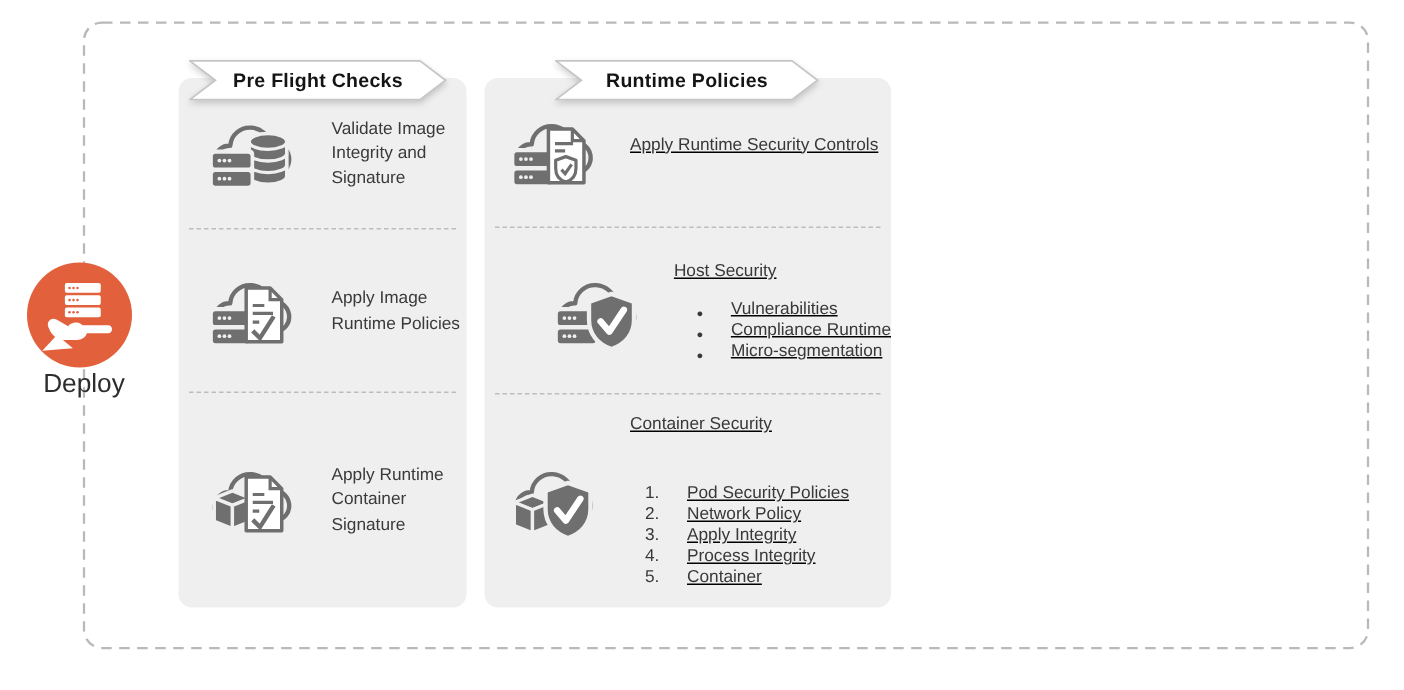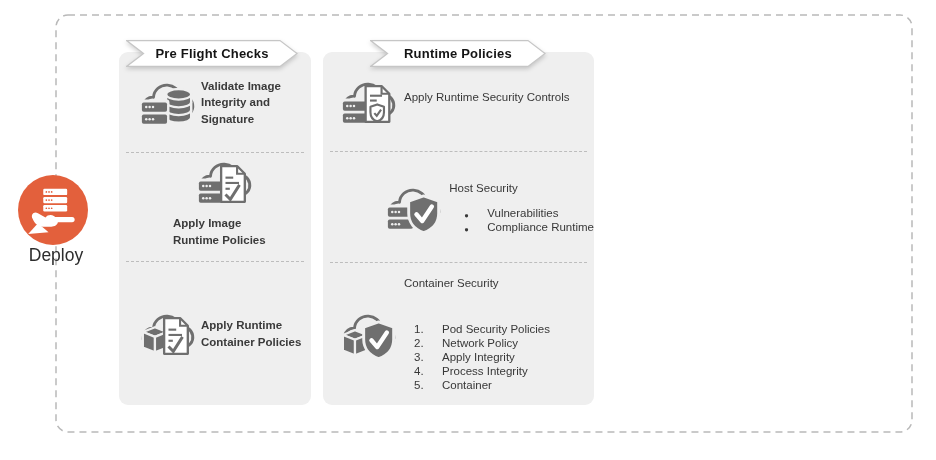--- a/index.html
+++ b/index.html
@@ -25,22 +25,22 @@
   .banner{position:absolute;top:40px;height:27px;}
   .banner.pre{left:126px;width:172px;}
   .banner.run{left:370px;width:176px;}
   .banner svg{position:absolute;left:0;top:0;filter:drop-shadow(0 2px 2px rgba(0,0,0,0.18));}
   .banner .blabel{
     position:absolute;left:0;top:0;width:100%;height:27px;line-height:27px;text-align:center;
     font-size:13px;font-weight:bold;color:#141414;letter-spacing:.2px;
   }
   
   .row{position:relative;display:flex;align-items:center;box-sizing:border-box;}
-  .panel.pre .row{padding-left:20px;gap:4px;font-weight:bold;}
-  .panel.run .row{padding-left:17px;gap:6px;}
+  .panel.pre .row{padding-left:20px;gap:24px;}
+  .panel.run .row{padding-left:17px;gap:22px;text-decoration:underline;}
   .row.sep::after{
     content:"";position:absolute;left:7px;right:7px;bottom:0;
     border-top:1.5px dashed #bdbdbd;
   }
   .ic{flex:0 0 58px;width:58px;height:58px;}
   .step-text{font-size:11.5px;line-height:16.5px;color:#3a3a3a;width:104px;}
   .tblock{font-size:11.5px;color:#383838;}
   .tblock .title{line-height:15px;margin:0 0 10px 0;}
   .tblock ul,.tblock ol{margin:0;padding:0;list-style:none;}
   .tblock li{position:relative;padding-left:38px;line-height:14px;margin:0;}
@@ -99,21 +99,21 @@
             <circle cx="11" cy="34.2" r="1.3"></circle>
             <circle cx="14.5" cy="34.2" r="1.3"></circle>
           <circle cx="7.5" cy="46.7" r="1.3"></circle>
             <circle cx="11" cy="46.7" r="1.3"></circle>
             <circle cx="14.5" cy="46.7" r="1.3"></circle>
         </g>
       </svg>
       <div class="step-text">Validate Image Integrity and Signature</div>
     </div>
 
-    <div class="row sep" style="height:109px;flex-direction:column;">
+    <div class="row sep" style="height:109px;">
       <svg class="ic" viewBox="0 0 60 60">
         <path d="M14.5 43.5 C8 43.5 3.5 38.5 4.5 32.5 C5.4 27 10 23.5 15 24 C15.5 16.5 22 11 29.5 11.5 C36 12 41.5 16.5 42.5 22.5 C48.5 21.5 54.5 25.5 55.5 31.5 C56.5 38 52 43.5 45.5 43.5 Z" fill="none" stroke="#6f6f6f" stroke-width="3" stroke-linejoin="round"></path>
         <rect x="0.5" y="26.5" width="31" height="27" rx="3" fill="#efefef"></rect>
         <rect x="3" y="29.5" width="26" height="9.5" rx="1.8" fill="#6f6f6f"></rect>
         <rect x="3" y="42" width="26" height="9.5" rx="1.8" fill="#6f6f6f"></rect>
         <g fill="#efefef">
           <circle cx="7.5" cy="34.2" r="1.3"></circle>
             <circle cx="11" cy="34.2" r="1.3"></circle>
             <circle cx="14.5" cy="34.2" r="1.3"></circle>
           <circle cx="7.5" cy="46.7" r="1.3"></circle>
@@ -138,21 +138,21 @@
           <path d="M4 28 L16.5 33 V49 L4 44 Z"></path>
           <path d="M29 28 L16.5 33 V49 L29 44 Z"></path>
         </g>
         <path d="M26 13.5 H42.5 L50.5 21.5 V50.5 H26 Z" fill="#ffffff" stroke="#6f6f6f" stroke-width="2.4" stroke-linejoin="round"></path>
         <path d="M42.5 13.5 V21.5 H50.5" fill="none" stroke="#6f6f6f" stroke-width="2.2"></path>
         <path d="M30.5 25.5 H38.5" stroke="#6f6f6f" stroke-width="2.2"></path>
         <path d="M30.5 31 H44.5" stroke="#6f6f6f" stroke-width="2.2"></path>
         <path d="M30.5 37 H35" stroke="#6f6f6f" stroke-width="2.2"></path>
         <path d="M30.5 43 L35.5 48 L45 33" fill="none" stroke="#6f6f6f" stroke-width="3"></path>
       </svg>
-      <div class="step-text">Apply Runtime Container Policies</div>
+      <div class="step-text">Apply Runtime Container Signature</div>
     </div>
   </div>
 
   <div class="panel run">
 
     <div class="row sep" style="height:100px;">
       <svg class="ic" viewBox="0 0 60 60">
         <path d="M14.5 43.5 C8 43.5 3.5 38.5 4.5 32.5 C5.4 27 10 23.5 15 24 C15.5 16.5 22 11 29.5 11.5 C36 12 41.5 16.5 42.5 22.5 C48.5 21.5 54.5 25.5 55.5 31.5 C56.5 38 52 43.5 45.5 43.5 Z" fill="none" stroke="#6f6f6f" stroke-width="3" stroke-linejoin="round"></path>
         <rect x="0.5" y="26.5" width="31" height="27" rx="3" fill="#efefef"></rect>
         <rect x="3" y="29.5" width="26" height="9.5" rx="1.8" fill="#6f6f6f"></rect>
@@ -192,20 +192,21 @@
             <circle cx="14.5" cy="46.7" r="1.3"></circle>
         </g>
         <path d="M40 17.5 L55.5 23 V35.5 C55.5 45.5 49 52.5 40 55.5 C31 52.5 24.5 45.5 24.5 35.5 V23 Z" fill="#6f6f6f" stroke="#efefef" stroke-width="3" stroke-linejoin="round"></path>
         <path d="M32.5 36.5 L38.5 43.5 L48.5 28.5" fill="none" stroke="#ffffff" stroke-width="4.5" stroke-linecap="round" stroke-linejoin="round"></path>
       </svg>
       <div class="tblock">
         <div class="title">Host Security</div>
         <ul>
           <li>Vulnerabilities</li>
           <li>Compliance Runtime</li>
+          <li>Micro-segmentation</li>
         </ul>
       </div>
     </div>
 
     <div class="row" style="height:142px;">
       <svg class="ic" viewBox="0 0 60 60">
         <path d="M14.5 43.5 C8 43.5 3.5 38.5 4.5 32.5 C5.4 27 10 23.5 15 24 C15.5 16.5 22 11 29.5 11.5 C36 12 41.5 16.5 42.5 22.5 C48.5 21.5 54.5 25.5 55.5 31.5 C56.5 38 52 43.5 45.5 43.5 Z" fill="none" stroke="#6f6f6f" stroke-width="3" stroke-linejoin="round"></path>
         <g fill="#6f6f6f" stroke="#efefef" stroke-width="2.3" stroke-linejoin="round">
           <path d="M3 31 L15.5 26 L28 31 L15.5 36 Z"></path>
           <path d="M3 31 L15.5 36 V52 L3 47 Z"></path>

